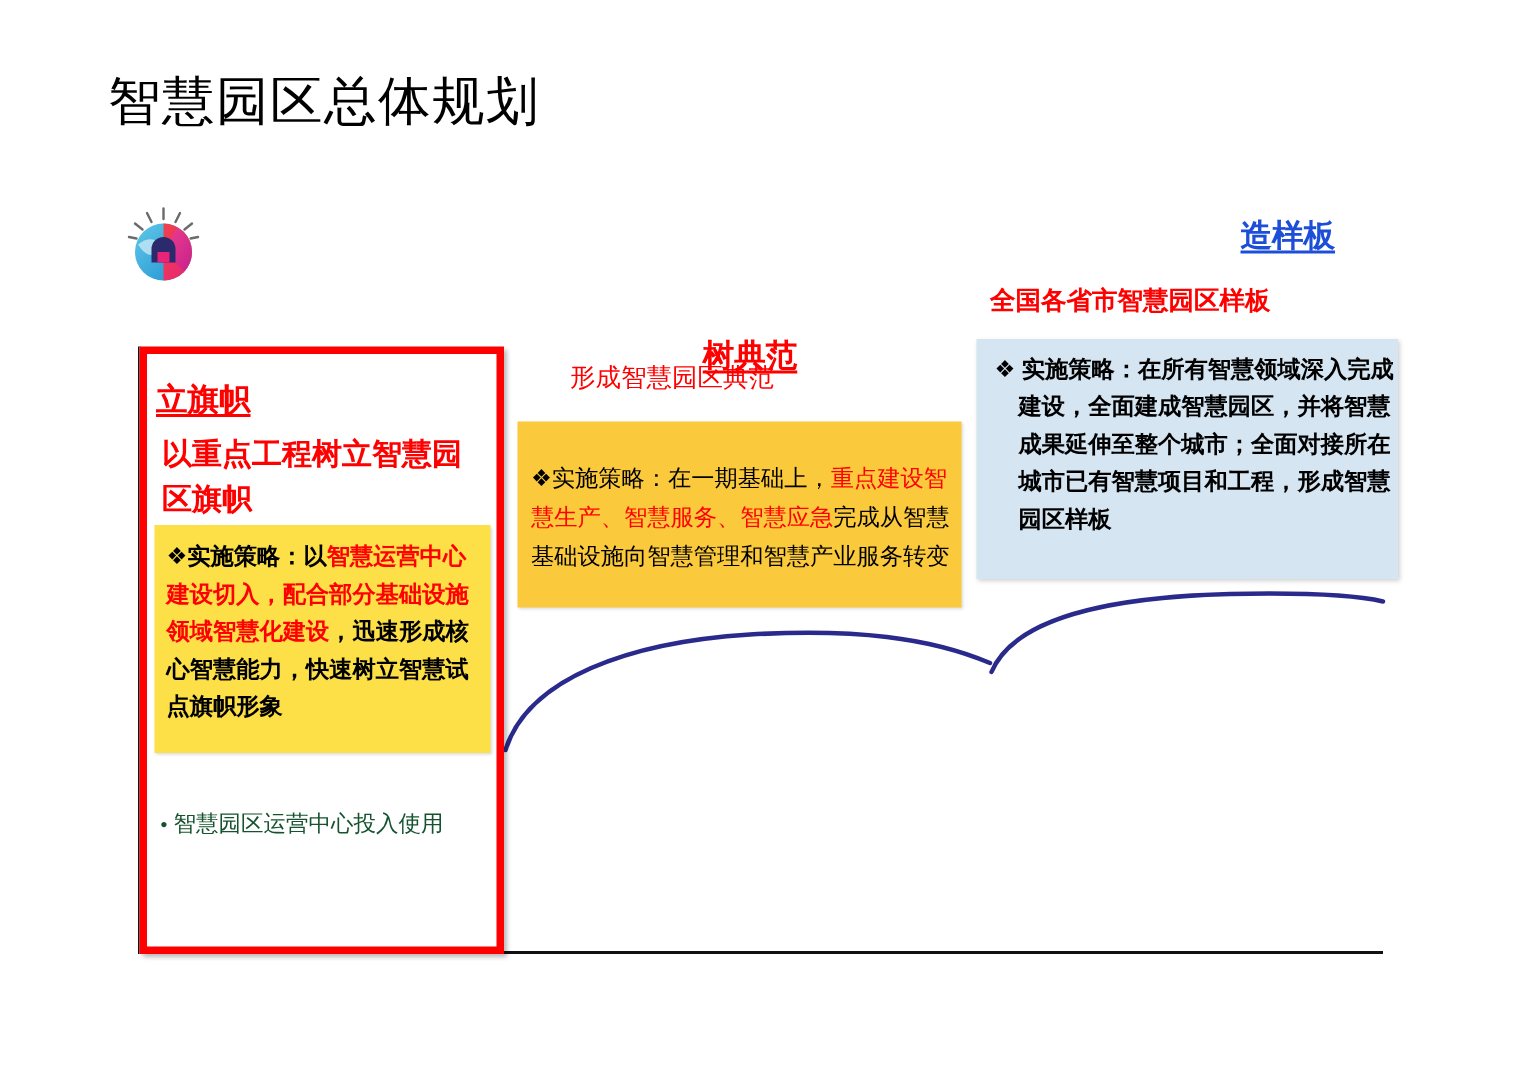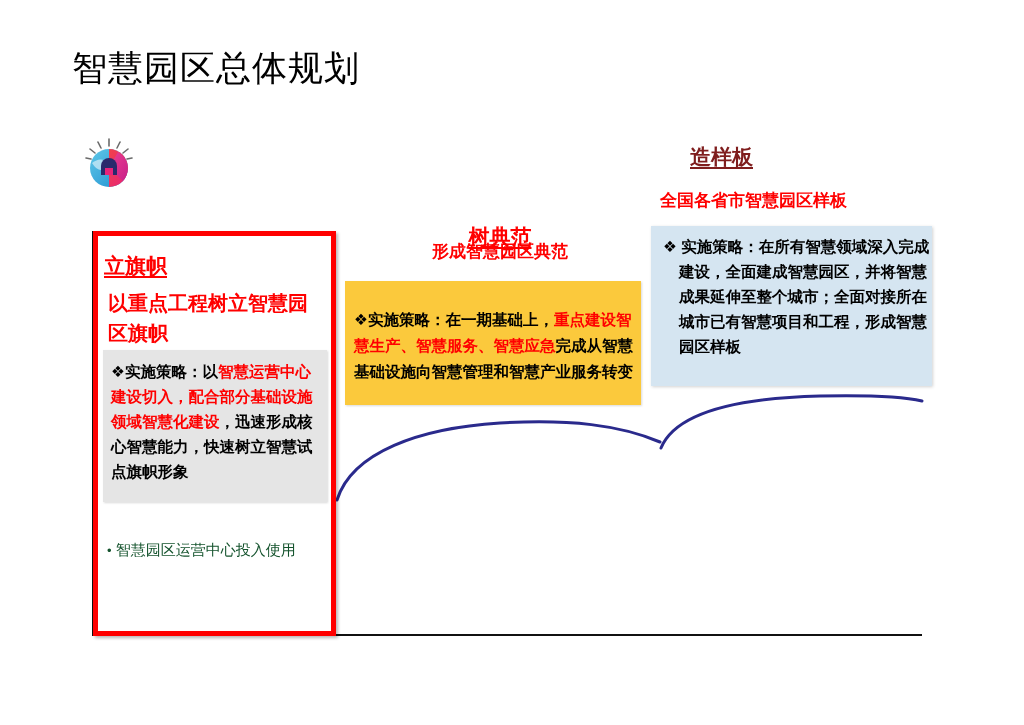--- a/index.html
+++ b/index.html
@@ -153,57 +153,57 @@
     color: #FF0000;
     text-decoration: underline;
     text-underline-offset: 3px;
     margin-top: 29px;
   }
   #stage2-subtitle {
     position: absolute;
     left: 380px;
     top: 240px;
     width: 240px;
-    text-align: center;
+    text-align: left;
     font-size: 17px;
-    font-weight: bold;
+    font-weight: normal;
     color: #FF0000;
   }
   #stage2-strategy-box {
     position: absolute;
     left: 345px;
     top: 281px;
     width: 296px;
     height: 124px;
     background: #FBC93C;
     box-shadow: 1px 1px 2px rgba(0,0,0,0.15);
   }
   #stage2-strategy-text {
     position: absolute;
     left: 9px;
     top: 26px;
     width: 282px;
     font-size: 15.5px;
-    font-weight: bold;
+    font-weight: normal;
     color: #000000;
     line-height: 26px;
     word-break: break-all;
   }
   #stage2-strategy-text .hl { color: #FF0000; }
 
   
   #stage3-title {
     position: absolute;
     left: 690px;
     top: 143px;
     width: 200px;
-    text-align: left;
+    text-align: right;
     font-size: 21px;
     font-weight: bold;
-    color: #7f1d1d;
+    color: #1d4ed8;
     text-decoration: underline;
     text-underline-offset: 3px;
   }
   #stage3-subtitle {
     position: absolute;
     left: 660px;
     top: 189px;
     width: 262px;
     text-align: left;
     font-size: 17px;
@@ -281,21 +281,21 @@
     <path fill="none" stroke="#2A2A8C" stroke-width="3" stroke-linecap="round" d="M 100 536 C 112 494 170 476 232 473 C 272 471 310 476 330 503"></path>
     <path fill="none" stroke="#2A2A8C" stroke-width="3" stroke-linecap="round" d="M 337 500 C 352 452 420 428 500 423 C 570 419 620 425 660 442"></path>
     <path fill="none" stroke="#2A2A8C" stroke-width="3" stroke-linecap="round" d="M 661 448 C 676 412 740 398 820 396 C 870 395 905 397 922 401"></path>
   </svg>
 
   <div id="stage1-frame" style="border-color: rgb(255, 0, 0);"></div>
 
   <div id="stage1-title">立旗帜</div>
   <div id="stage1-subtitle">以重点工程树立智慧园区旗帜</div>
 
-  <div id="stage1-strategy-box" style="background: #e5e5e5;">
+  <div id="stage1-strategy-box" style="background: #fde047;">
     <div id="stage1-strategy-text"><span>❖实施策略：以</span><span class="hl">智慧运营中心建设切入，配合部分基础设施领域智慧化建设</span><span>，迅速形成核心智慧能力，快速树立智慧试点旗帜形象</span></div>
   </div>
 
   <div id="stage1-bullets">
     <span class="bullet-row"><span class="dot">•</span> <span>智慧园区运营中心投入使用</span></span>
   </div>
 
   <div id="stage2-title">树典范</div>
   <div id="stage2-subtitle">形成智慧园区典范</div>
 

